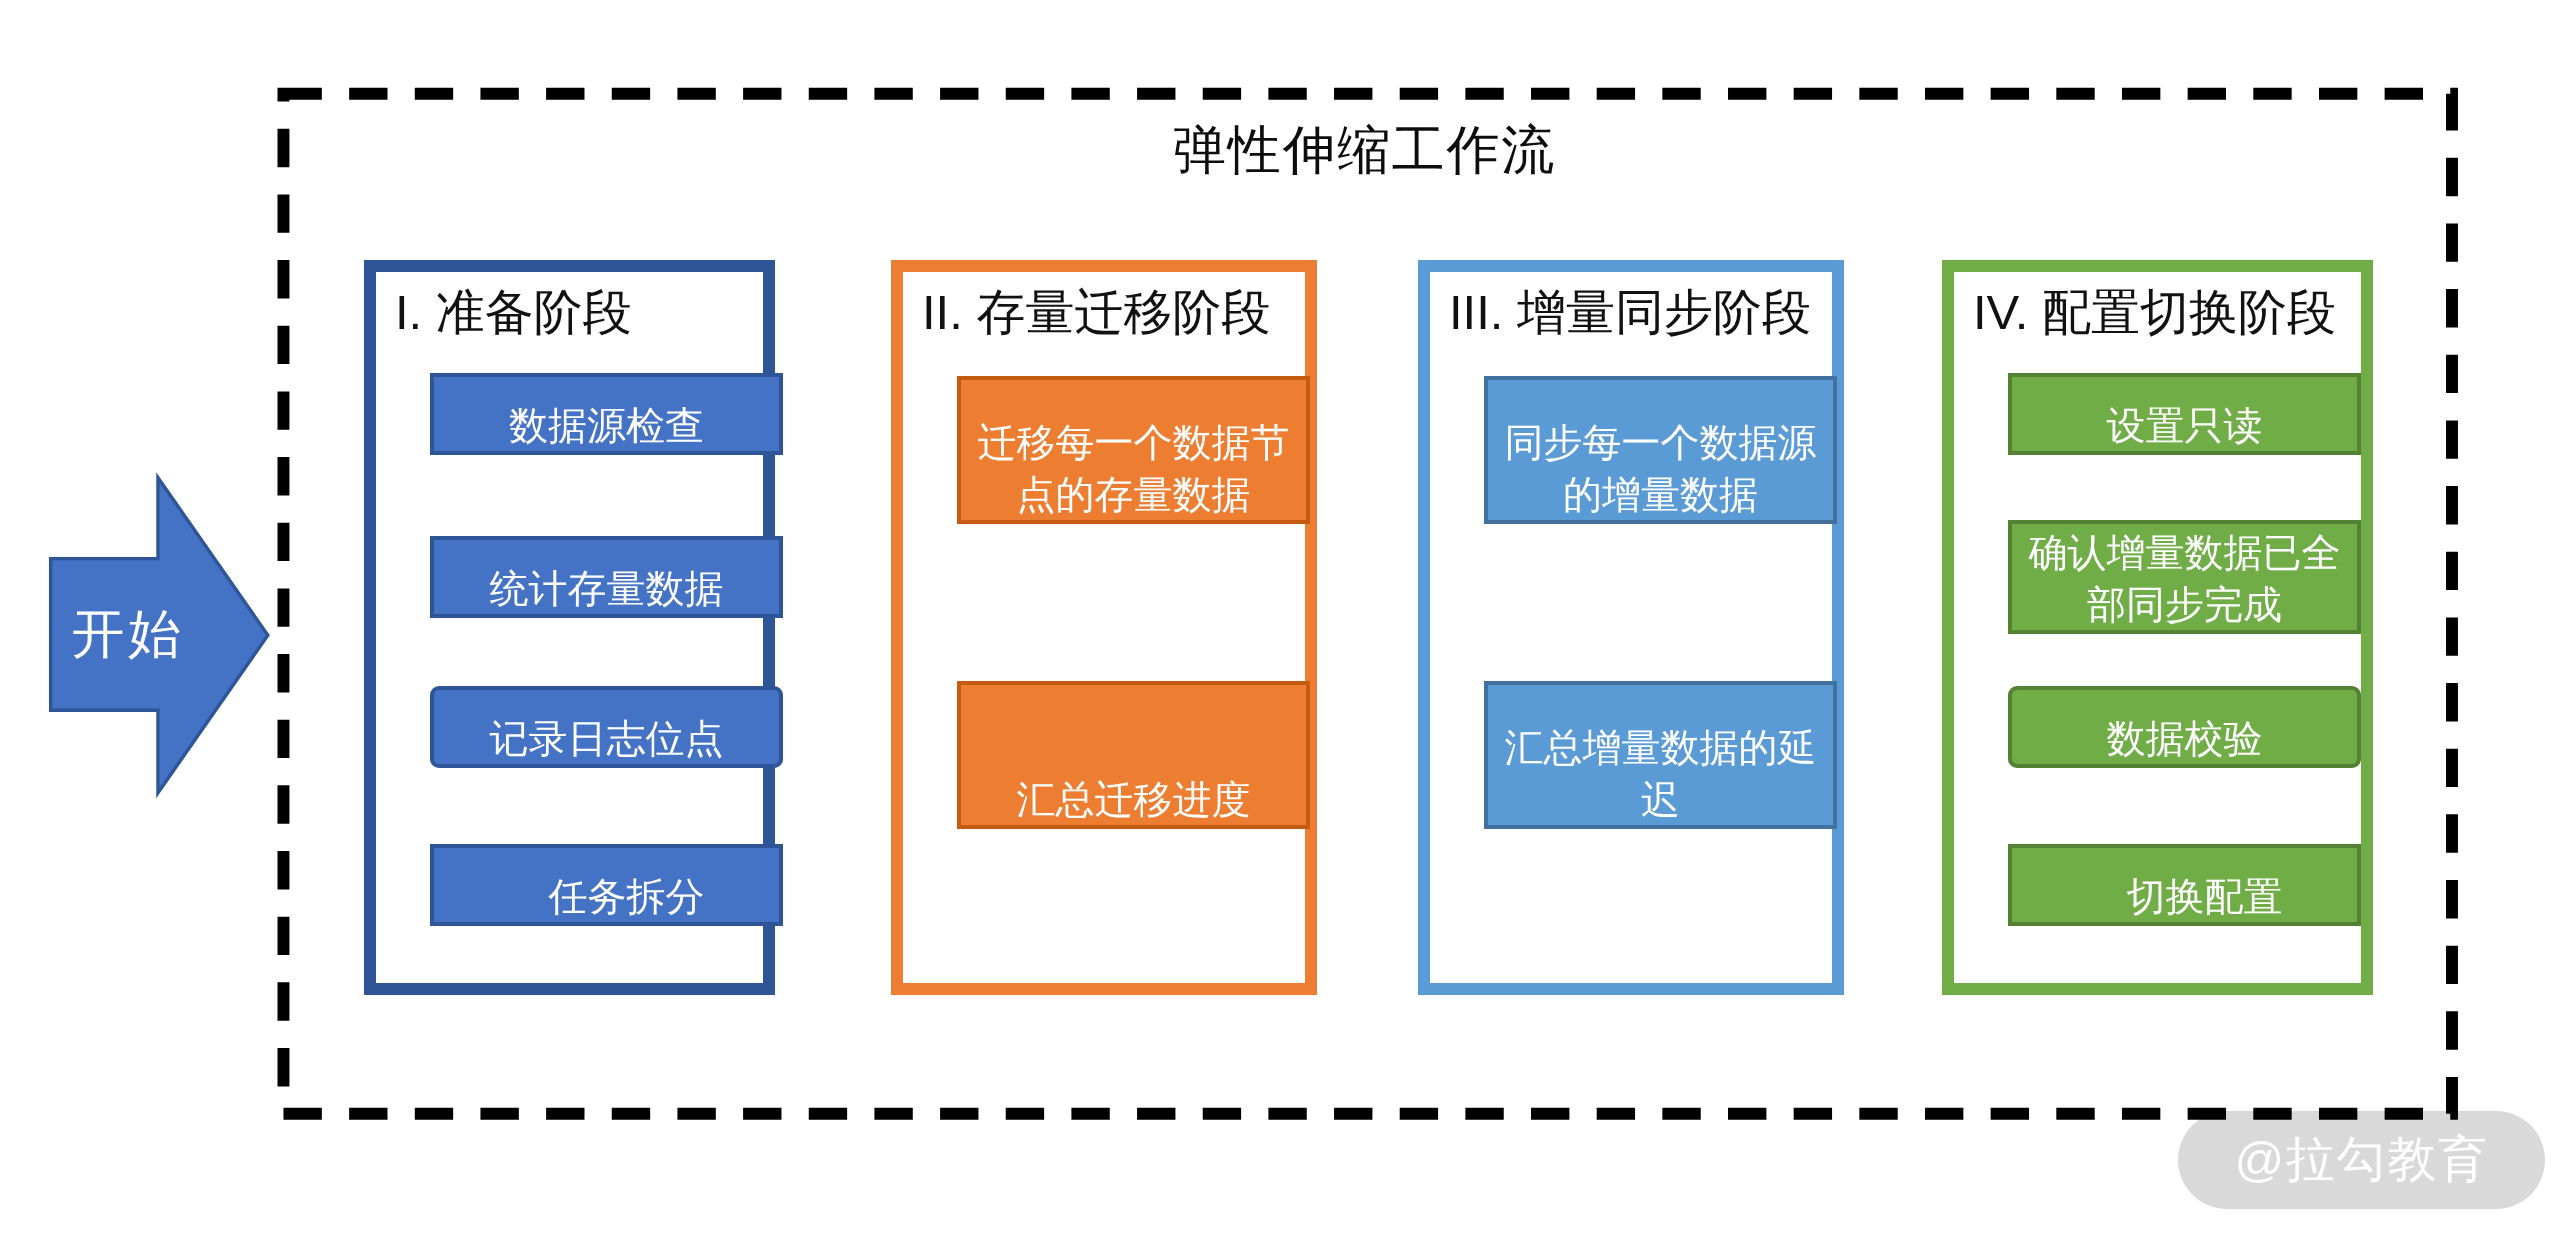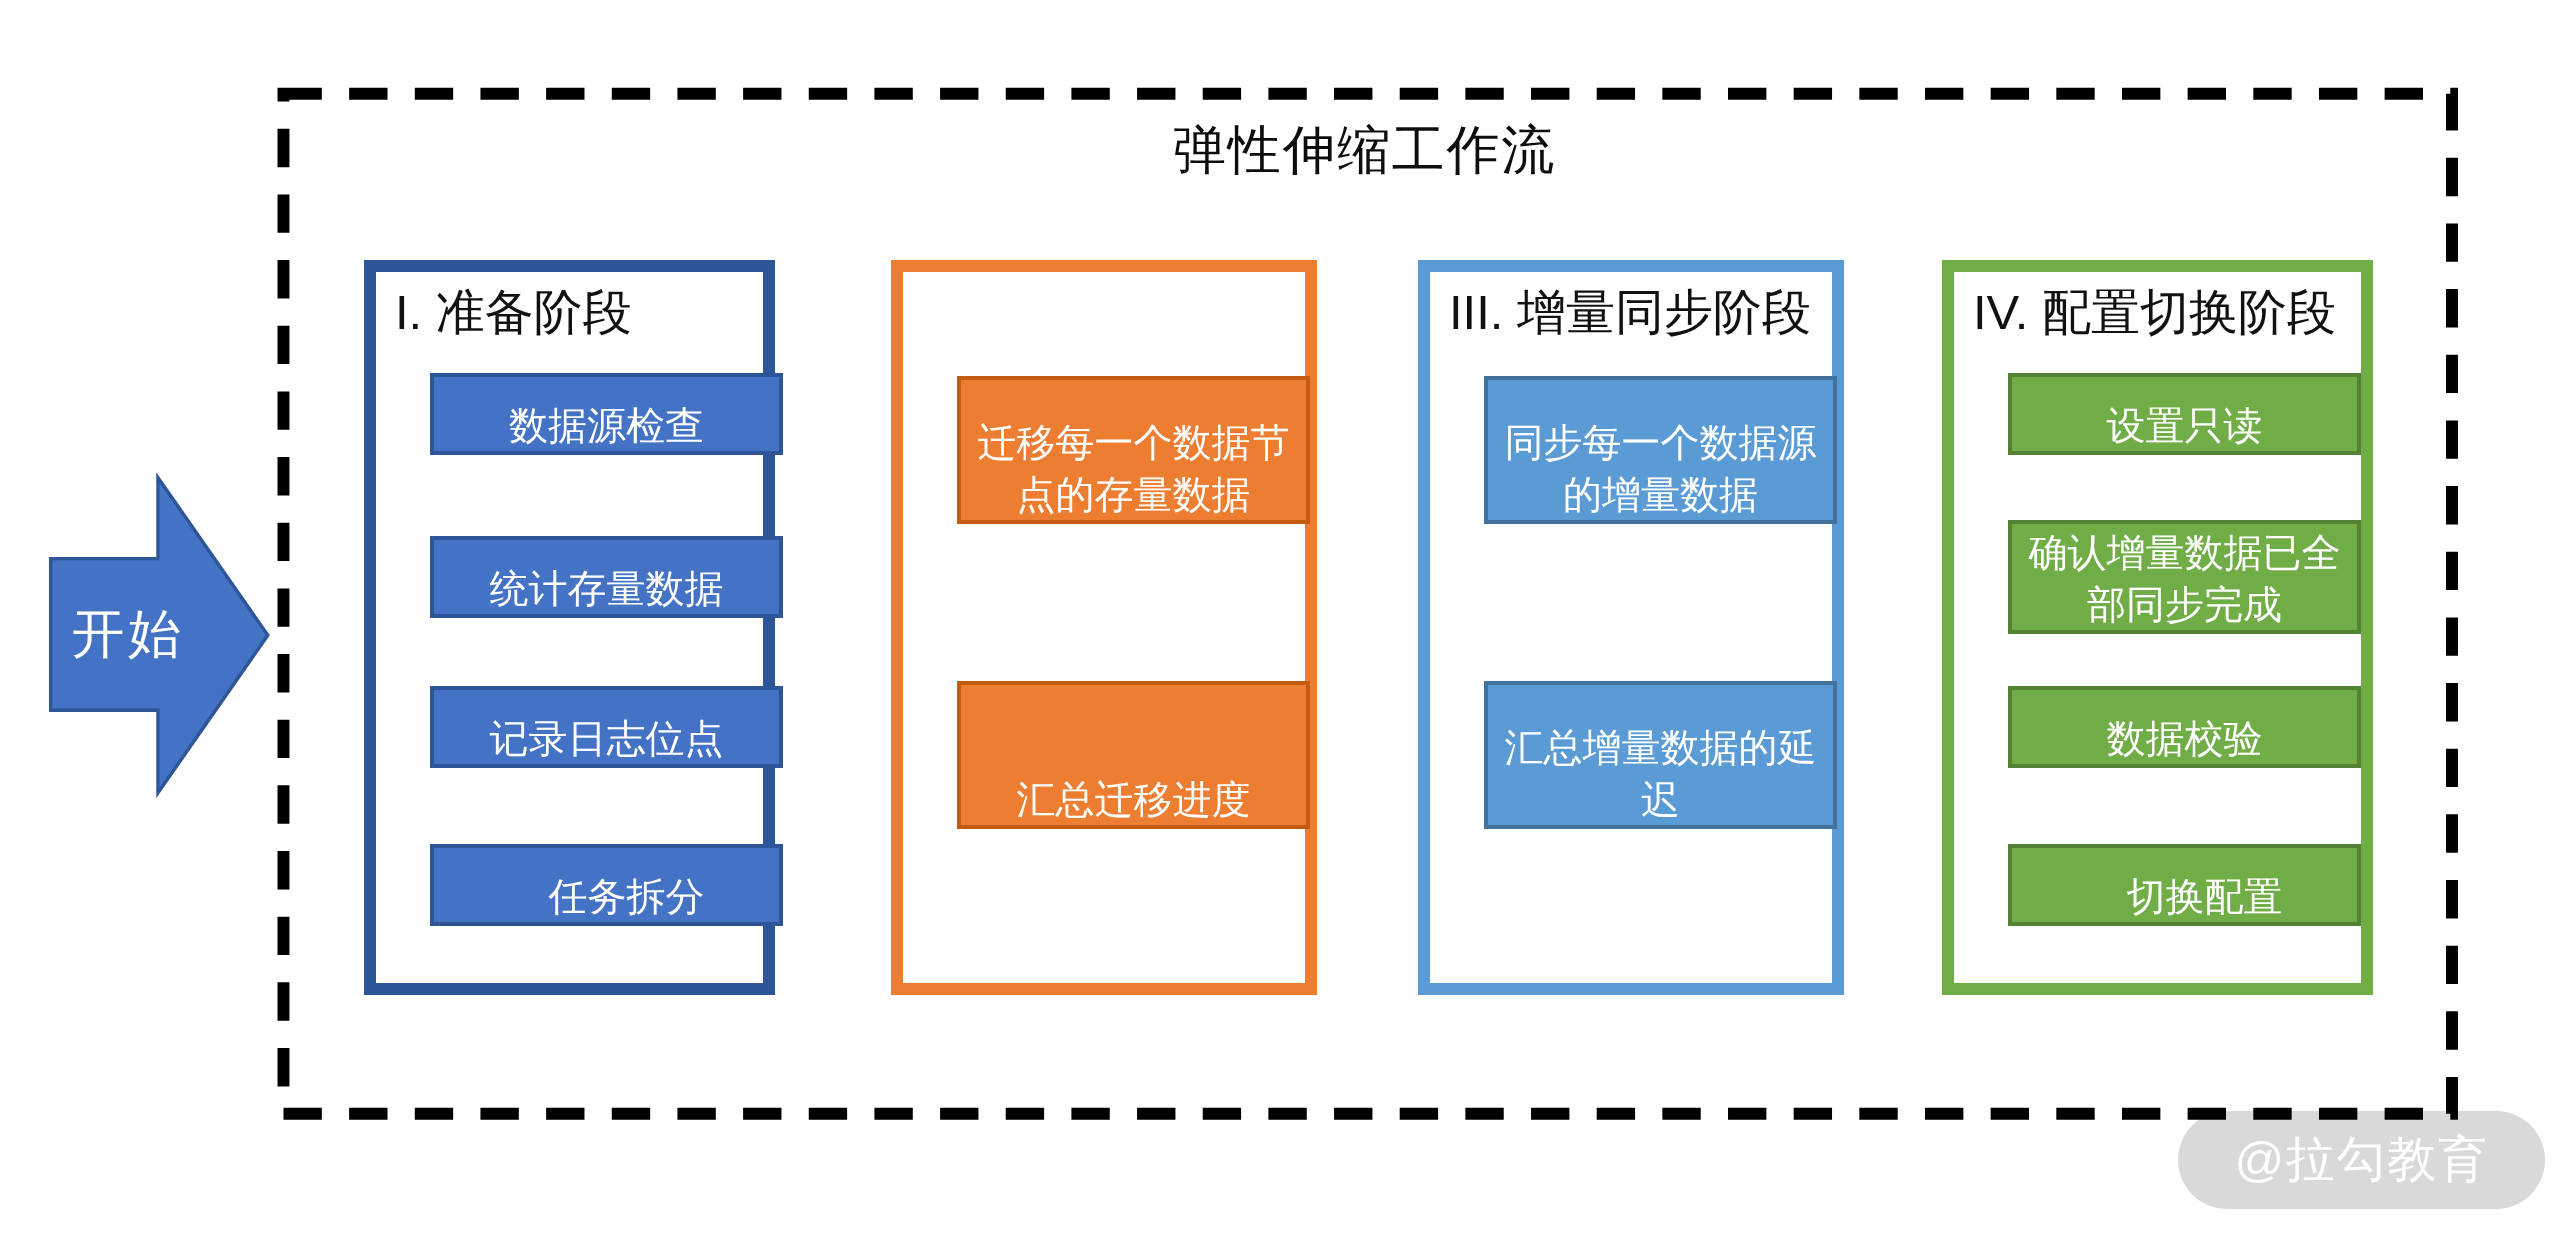--- a/index.html
+++ b/index.html
@@ -37,21 +37,21 @@
   .task-box{
     position:absolute;left:22px;width:353px;box-sizing:border-box;border:4.3px solid;
     display:flex;align-items:flex-end;justify-content:center;text-align:center;
     font-size:39px;color:#ffffff;line-height:1.32;white-space:pre-line;margin-left:32px;
   }
   .col1 .task-box{background:#4472C4;border-color:#2E5597;}
   .col2 .task-box{background:#ED7D31;border-color:#C55A11;}
   .col3 .task-box{background:#5B9BD5;border-color:#41719C;}
   .col4 .task-box{background:#70AD47;border-color:#548235;}
   .h1{height:82px;} .h2{height:148px;} .h3{height:114px;}
-  .t1{top:101px;} .t2{top:264px;} .t3{top:414px;} .t4{top:572px;padding-left:40px;}
+  .t1{top:101px;} .t2{top:264px;} .t3{top:414px;border-radius:9px;} .t4{top:572px;padding-left:40px;}
   .t5{top:104px;} .t6{top:409px;} .t7{top:248px;}
   
   .watermark{
     position:absolute;left:2178px;top:1111px;width:367px;height:98px;
     background:#d9d9d9;border-radius:49px;z-index:4;
     display:flex;align-items:center;justify-content:center;
   }
   .watermark span{font-size:49px;color:#ffffff;letter-spacing:1.7px;}
 </style>
 </head>
@@ -74,20 +74,21 @@
 
   <section class="col col1">
     <h2 class="col-heading">I. 准备阶段</h2>
     <div class="task-box t1 h1"><span>数据源检查</span></div>
     <div class="task-box t2 h1"><span>统计存量数据</span></div>
     <div class="task-box t3 h1"><span>记录日志位点</span></div>
     <div class="task-box t4 h1"><span>任务拆分</span></div>
   </section>
 
   <section class="col col2">
+    <h2 class="col-heading">II. 存量迁移阶段</h2>
     <div class="task-box t5 h2"><span>迁移每一个数据节
 点的存量数据</span></div>
     <div class="task-box t6 h2"><span>汇总迁移进度</span></div>
   </section>
 
   <section class="col col3">
     <h2 class="col-heading">III. 增量同步阶段</h2>
     <div class="task-box t6 h2"><span>汇总增量数据的延
 迟</span></div>
     <div class="task-box t5 h2"><span>同步每一个数据源

